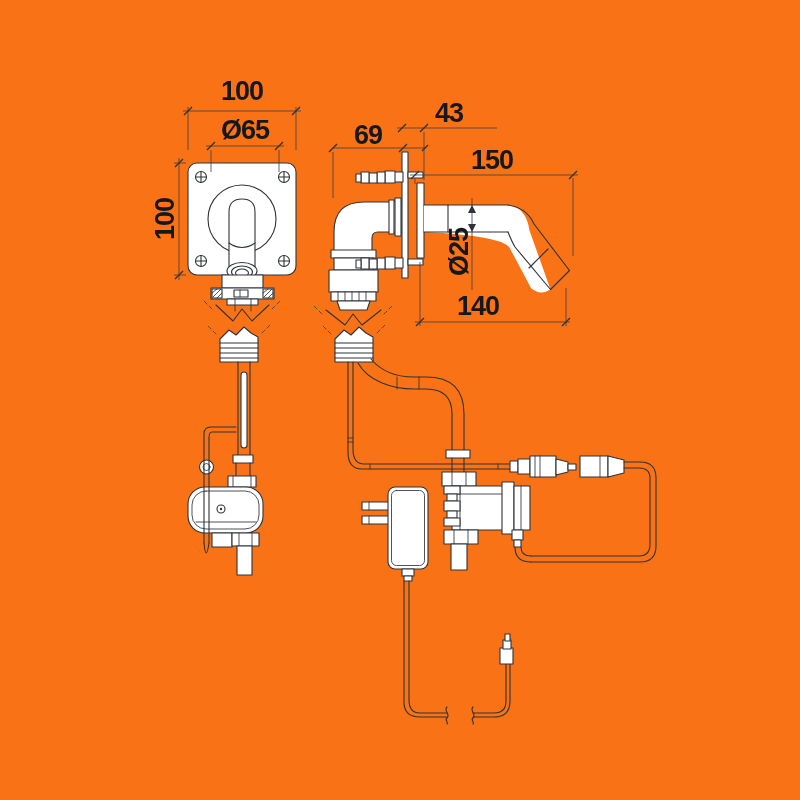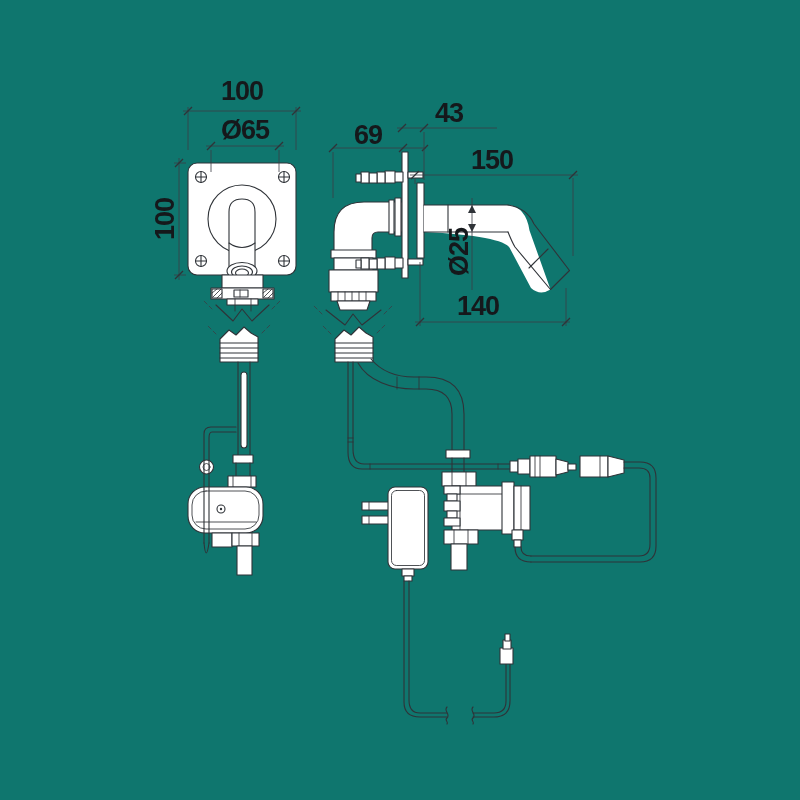--- a/index.html
+++ b/index.html
@@ -1,17 +1,17 @@
 <!DOCTYPE html>
 <html><head>
 <meta charset="utf-8">
 <style>
   html,body{margin:0;padding:0;background:#ffffff;}
   .frame{
-    width:800px;height:800px;position:relative;background:#0f766e;
+    width:800px;height:800px;position:relative;background:#f97316;
     font-family:"Liberation Sans", sans-serif;
     overflow:hidden;
   }
   svg{position:absolute;left:0;top:0;}
   .geo{stroke:#2f3338;stroke-width:1.1;fill:none;stroke-linecap:round;stroke-linejoin:round;}
   .geo .fw{fill:#ffffff;}
   .thin{stroke-width:0.85;}
   .dim{stroke:#3a3e44;stroke-width:0.8;fill:none;}
   .tick{stroke:#2f3338;stroke-width:1.3;}
   .dash{stroke:#3a3e44;stroke-width:0.8;stroke-dasharray:4 3;fill:none;}

